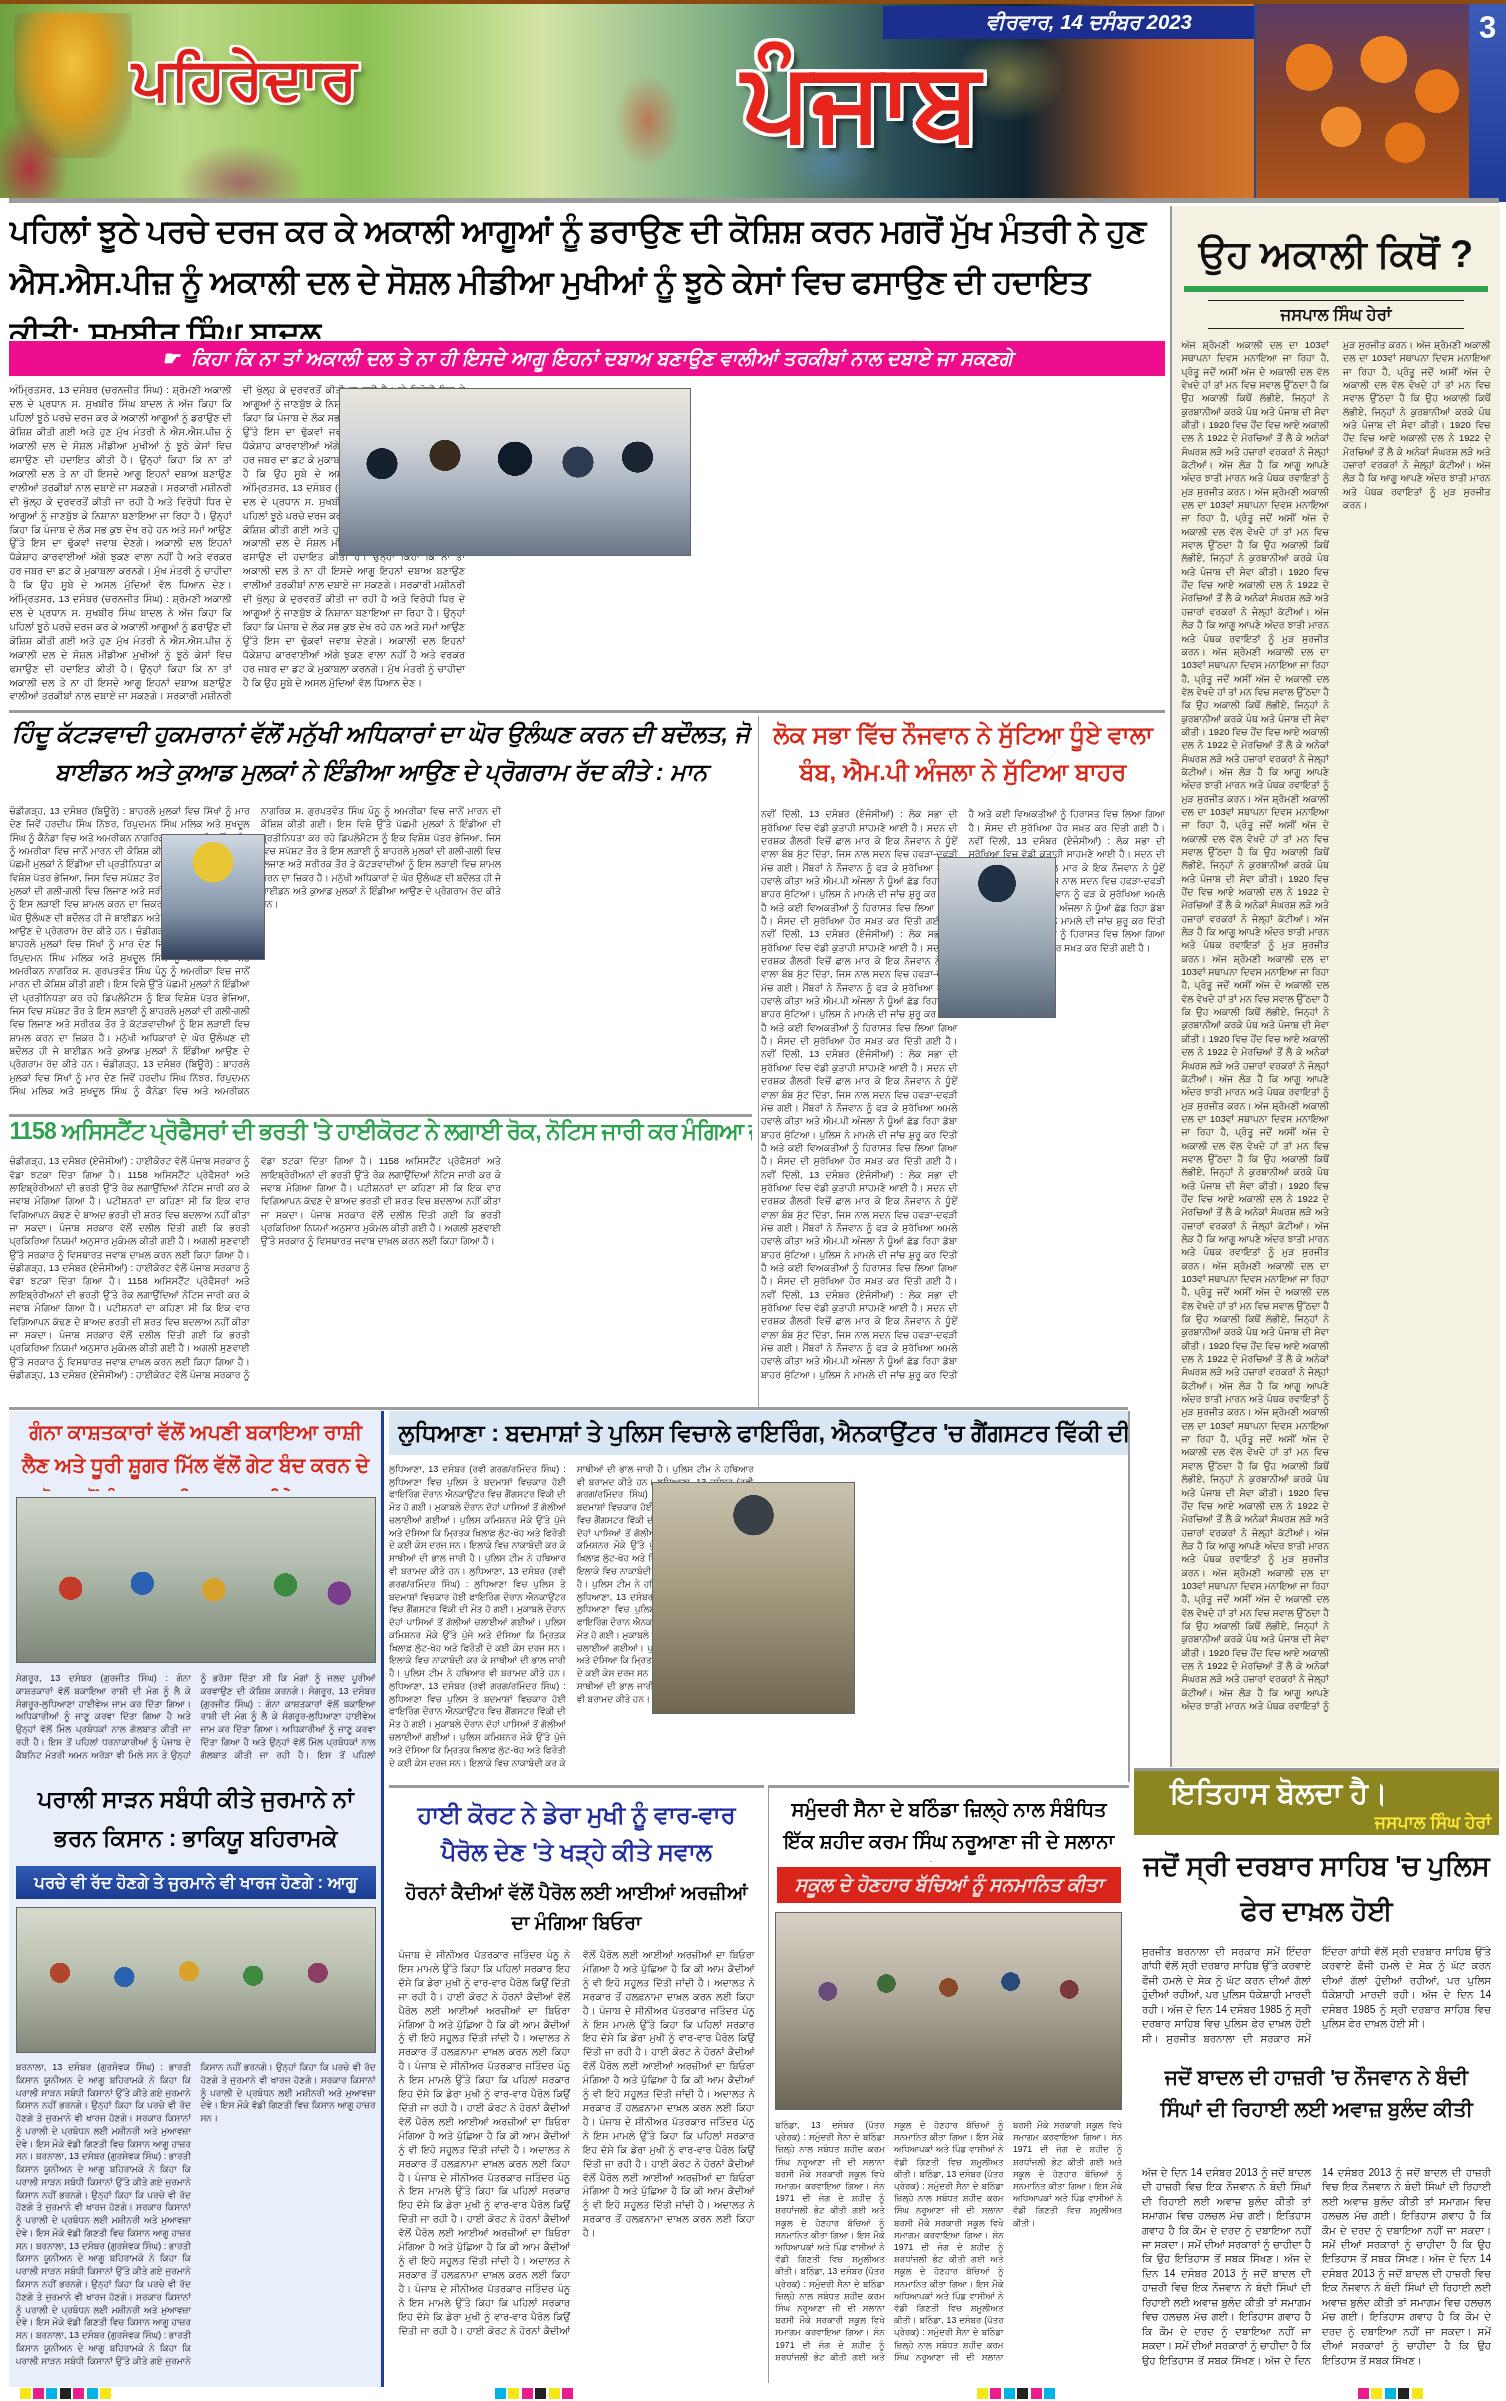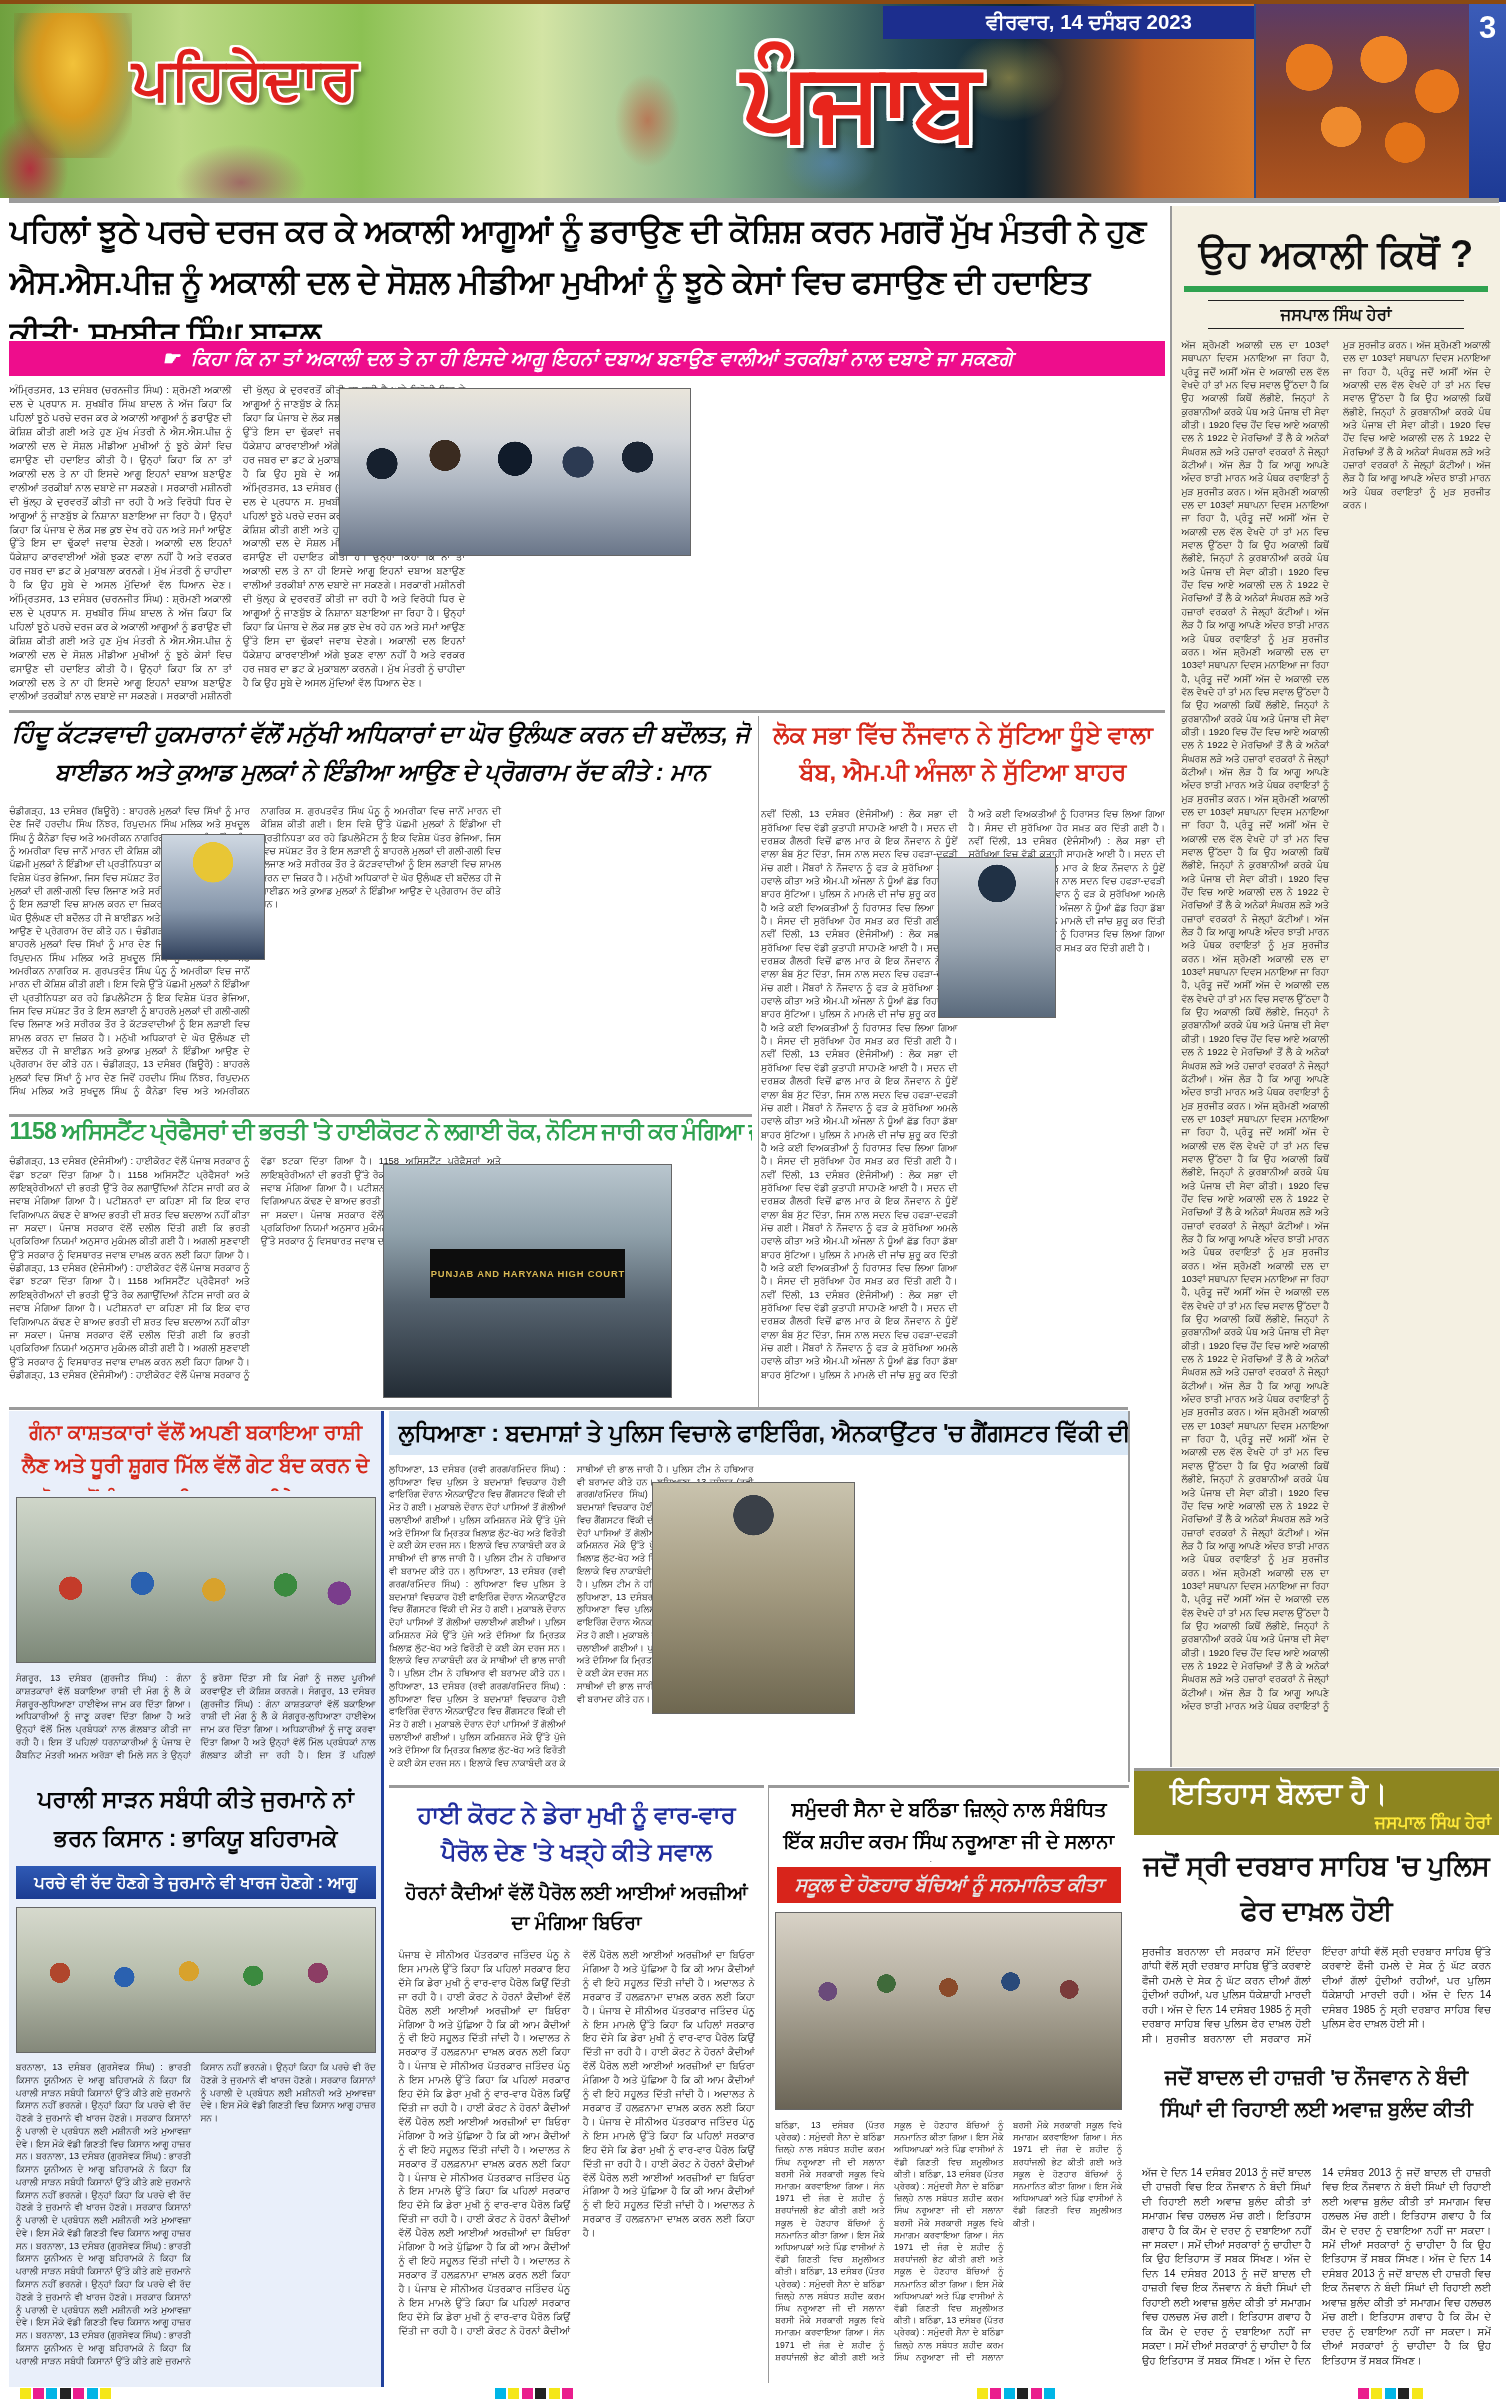--- a/index.html
+++ b/index.html
@@ -17,21 +17,21 @@
       radial-gradient(ellipse 47px 67px at 43% 60%, rgba(200,60,40,.55), transparent 70%),
       radial-gradient(ellipse 67px 47px at 55% 82%, rgba(90,140,200,.5), transparent 70%),
       radial-gradient(ellipse 79px 63px at 67% 38%, rgba(240,210,90,.45), transparent 70%);}
   .mh-temple{left:14px;top:9.4px;width:118px;height:145px;
     background:radial-gradient(ellipse at 50% 35%, #f2c23a 0%, #d89a1f 40%, rgba(150,80,20,.25) 72%, transparent 85%);}
   .mh-logo{left:132px;top:41px;font-size:58px;font-weight:bold;color:#e01f1c;letter-spacing:1.6px;
     text-shadow:-2.4px 0 0 #fff,2.4px 0 0 #fff,0 -2.4px 0 #fff,0 2.4px 0 #fff,-2.4px -2.4px 0 #fff,2.4px 2.4px 0 #fff,-2.4px 2.4px 0 #fff,2.4px -2.4px 0 #fff,4.7px 4.7px 6.3px rgba(0,0,0,.45);}
   .mh-title{left:742px;top:38px;font-size:108px;font-weight:bold;color:#e8251c;line-height:1.1;
     text-shadow:-3.1px 0 0 #fff,3.1px 0 0 #fff,0 -3.1px 0 #fff,0 3.1px 0 #fff,-3.1px -3.1px 0 #fff,3.1px 3.1px 0 #fff,-3.1px 3.1px 0 #fff,3.1px -3.1px 0 #fff,6.3px 6.3px 4.7px rgba(0,0,0,.5);}
   .mh-date{left:883px;top:1.6px;width:412px;height:33px;background:#1c2e8e;color:#fff;
-    font-size:20.4px;font-weight:bold;display:flex;align-items:center;justify-content:center;}
+    font-size:20.4px;font-weight:bold;font-style:italic;display:flex;align-items:center;justify-content:center;}
   .mh-kids{left:1254px;top:0;width:215px;height:198px;border-left:2.4px solid #274b8f;box-sizing:border-box;
     background:
       radial-gradient(circle 23.6px at 25% 32%, #e87a1e 98%, transparent),
       radial-gradient(circle 23.6px at 60% 28%, #f08526 98%, transparent),
       radial-gradient(circle 22px at 85% 44%, #e8771c 98%, transparent),
       radial-gradient(circle 20.4px at 40% 62%, #ef8b2e 98%, transparent),
       radial-gradient(circle 20.4px at 70% 70%, #e37318 98%, transparent),
       linear-gradient(180deg,#5a3b68 0%,#8c4420 55%,#b0551f 100%);}
   .mh-pageband{right:0;top:0;width:37px;height:198px;background:linear-gradient(180deg,#3b5cb8,#1d3a95);}
   .mh-pagenum{width:100%;text-align:center;margin-top:6.3px;color:#fff;font-size:31px;font-weight:bold;}
@@ -189,23 +189,20 @@
     <div class="mann-head">ਹਿੰਦੂ ਕੱਟੜਵਾਦੀ ਹੁਕਮਰਾਨਾਂ ਵੱਲੋਂ ਮਨੁੱਖੀ ਅਧਿਕਾਰਾਂ ਦਾ ਘੋਰ ਉਲੰਘਣ ਕਰਨ ਦੀ ਬਦੌਲਤ, ਜੋ ਬਾਈਡਨ ਅਤੇ ਕੁਆਡ ਮੁਲਕਾਂ ਨੇ ਇੰਡੀਆ ਆਉਣ ਦੇ ਪ੍ਰੋਗਰਾਮ ਰੱਦ ਕੀਤੇ : ਮਾਨ</div>
     <div class="mann-cols cols">ਚੰਡੀਗੜ੍ਹ, 13 ਦਸੰਬਰ (ਬਿਊਰੋ) : ਬਾਹਰਲੇ ਮੁਲਕਾਂ ਵਿਚ ਸਿੱਖਾਂ ਨੂੰ ਮਾਰ ਦੇਣ ਜਿਵੇਂ ਹਰਦੀਪ ਸਿੰਘ ਨਿੱਝਰ, ਰਿਪੁਦਮਨ ਸਿੰਘ ਮਲਿਕ ਅਤੇ ਸੁਖਦੂਲ ਸਿੰਘ ਨੂੰ ਕੈਨੇਡਾ ਵਿਚ ਅਤੇ ਅਮਰੀਕਨ ਨਾਗਰਿਕ ਸ. ਗੁਰਪਤਵੰਤ ਸਿੰਘ ਪੰਨੂ ਨੂੰ ਅਮਰੀਕਾ ਵਿਚ ਜਾਨੋਂ ਮਾਰਨ ਦੀ ਕੋਸ਼ਿਸ਼ ਕੀਤੀ ਗਈ। ਇਸ ਵਿਸ਼ੇ ਉੱਤੇ ਪੱਛਮੀ ਮੁਲਕਾਂ ਨੇ ਇੰਡੀਆ ਦੀ ਪ੍ਰਤੀਨਿਧਤਾ ਕਰ ਰਹੇ ਡਿਪਲੋਮੈਟਸ ਨੂੰ ਇਕ ਵਿਸ਼ੇਸ਼ ਪੱਤਰ ਭੇਜਿਆ, ਜਿਸ ਵਿਚ ਸਪੱਸ਼ਟ ਤੌਰ ਤੇ ਇਸ ਲੜਾਈ ਨੂੰ ਬਾਹਰਲੇ ਮੁਲਕਾਂ ਦੀ ਗਲੀ-ਗਲੀ ਵਿਚ ਲਿਜਾਣ ਅਤੇ ਸਰੀਰਕ ਤੌਰ ਤੇ ਕੱਟੜਵਾਦੀਆਂ ਨੂੰ ਇਸ ਲੜਾਈ ਵਿਚ ਸ਼ਾਮਲ ਕਰਨ ਦਾ ਜ਼ਿਕਰ ਹੈ। ਮਨੁੱਖੀ ਅਧਿਕਾਰਾਂ ਦੇ ਘੋਰ ਉਲੰਘਣ ਦੀ ਬਦੌਲਤ ਹੀ ਜੋ ਬਾਈਡਨ ਅਤੇ ਕੁਆਡ ਮੁਲਕਾਂ ਨੇ ਇੰਡੀਆ ਆਉਣ ਦੇ ਪ੍ਰੋਗਰਾਮ ਰੱਦ ਕੀਤੇ ਹਨ। ਚੰਡੀਗੜ੍ਹ, 13 ਦਸੰਬਰ (ਬਿਊਰੋ) : ਬਾਹਰਲੇ ਮੁਲਕਾਂ ਵਿਚ ਸਿੱਖਾਂ ਨੂੰ ਮਾਰ ਦੇਣ ਜਿਵੇਂ ਹਰਦੀਪ ਸਿੰਘ ਨਿੱਝਰ, ਰਿਪੁਦਮਨ ਸਿੰਘ ਮਲਿਕ ਅਤੇ ਸੁਖਦੂਲ ਸਿੰਘ ਨੂੰ ਕੈਨੇਡਾ ਵਿਚ ਅਤੇ ਅਮਰੀਕਨ ਨਾਗਰਿਕ ਸ. ਗੁਰਪਤਵੰਤ ਸਿੰਘ ਪੰਨੂ ਨੂੰ ਅਮਰੀਕਾ ਵਿਚ ਜਾਨੋਂ ਮਾਰਨ ਦੀ ਕੋਸ਼ਿਸ਼ ਕੀਤੀ ਗਈ। ਇਸ ਵਿਸ਼ੇ ਉੱਤੇ ਪੱਛਮੀ ਮੁਲਕਾਂ ਨੇ ਇੰਡੀਆ ਦੀ ਪ੍ਰਤੀਨਿਧਤਾ ਕਰ ਰਹੇ ਡਿਪਲੋਮੈਟਸ ਨੂੰ ਇਕ ਵਿਸ਼ੇਸ਼ ਪੱਤਰ ਭੇਜਿਆ, ਜਿਸ ਵਿਚ ਸਪੱਸ਼ਟ ਤੌਰ ਤੇ ਇਸ ਲੜਾਈ ਨੂੰ ਬਾਹਰਲੇ ਮੁਲਕਾਂ ਦੀ ਗਲੀ-ਗਲੀ ਵਿਚ ਲਿਜਾਣ ਅਤੇ ਸਰੀਰਕ ਤੌਰ ਤੇ ਕੱਟੜਵਾਦੀਆਂ ਨੂੰ ਇਸ ਲੜਾਈ ਵਿਚ ਸ਼ਾਮਲ ਕਰਨ ਦਾ ਜ਼ਿਕਰ ਹੈ। ਮਨੁੱਖੀ ਅਧਿਕਾਰਾਂ ਦੇ ਘੋਰ ਉਲੰਘਣ ਦੀ ਬਦੌਲਤ ਹੀ ਜੋ ਬਾਈਡਨ ਅਤੇ ਕੁਆਡ ਮੁਲਕਾਂ ਨੇ ਇੰਡੀਆ ਆਉਣ ਦੇ ਪ੍ਰੋਗਰਾਮ ਰੱਦ ਕੀਤੇ ਹਨ। ਚੰਡੀਗੜ੍ਹ, 13 ਦਸੰਬਰ (ਬਿਊਰੋ) : ਬਾਹਰਲੇ ਮੁਲਕਾਂ ਵਿਚ ਸਿੱਖਾਂ ਨੂੰ ਮਾਰ ਦੇਣ ਜਿਵੇਂ ਹਰਦੀਪ ਸਿੰਘ ਨਿੱਝਰ, ਰਿਪੁਦਮਨ ਸਿੰਘ ਮਲਿਕ ਅਤੇ ਸੁਖਦੂਲ ਸਿੰਘ ਨੂੰ ਕੈਨੇਡਾ ਵਿਚ ਅਤੇ ਅਮਰੀਕਨ ਨਾਗਰਿਕ ਸ. ਗੁਰਪਤਵੰਤ ਸਿੰਘ ਪੰਨੂ ਨੂੰ ਅਮਰੀਕਾ ਵਿਚ ਜਾਨੋਂ ਮਾਰਨ ਦੀ ਕੋਸ਼ਿਸ਼ ਕੀਤੀ ਗਈ। ਇਸ ਵਿਸ਼ੇ ਉੱਤੇ ਪੱਛਮੀ ਮੁਲਕਾਂ ਨੇ ਇੰਡੀਆ ਦੀ ਪ੍ਰਤੀਨਿਧਤਾ ਕਰ ਰਹੇ ਡਿਪਲੋਮੈਟਸ ਨੂੰ ਇਕ ਵਿਸ਼ੇਸ਼ ਪੱਤਰ ਭੇਜਿਆ, ਜਿਸ ਵਿਚ ਸਪੱਸ਼ਟ ਤੌਰ ਤੇ ਇਸ ਲੜਾਈ ਨੂੰ ਬਾਹਰਲੇ ਮੁਲਕਾਂ ਦੀ ਗਲੀ-ਗਲੀ ਵਿਚ ਲਿਜਾਣ ਅਤੇ ਸਰੀਰਕ ਤੌਰ ਤੇ ਕੱਟੜਵਾਦੀਆਂ ਨੂੰ ਇਸ ਲੜਾਈ ਵਿਚ ਸ਼ਾਮਲ ਕਰਨ ਦਾ ਜ਼ਿਕਰ ਹੈ। ਮਨੁੱਖੀ ਅਧਿਕਾਰਾਂ ਦੇ ਘੋਰ ਉਲੰਘਣ ਦੀ ਬਦੌਲਤ ਹੀ ਜੋ ਬਾਈਡਨ ਅਤੇ ਕੁਆਡ ਮੁਲਕਾਂ ਨੇ ਇੰਡੀਆ ਆਉਣ ਦੇ ਪ੍ਰੋਗਰਾਮ ਰੱਦ ਕੀਤੇ ਹਨ।</div>
     <div class="abs photo photo-mann"></div>
   </div>
 
   <div class="abs hrule" style="left:9.4px;top:1114px;width:743px;height:3.1px;"></div>
 
   <div class="abs" id="professors">
     <div class="green-head">1158 ਅਸਿਸਟੈਂਟ ਪ੍ਰੋਫੈਸਰਾਂ ਦੀ ਭਰਤੀ 'ਤੇ ਹਾਈਕੋਰਟ ਨੇ ਲਗਾਈ ਰੋਕ, ਨੋਟਿਸ ਜਾਰੀ ਕਰ ਮੰਗਿਆ ਜਵਾਬ</div>
     <div class="prof-cols cols">ਚੰਡੀਗੜ੍ਹ, 13 ਦਸੰਬਰ (ਏਜੰਸੀਆਂ) : ਹਾਈਕੋਰਟ ਵੱਲੋਂ ਪੰਜਾਬ ਸਰਕਾਰ ਨੂੰ ਵੱਡਾ ਝਟਕਾ ਦਿੱਤਾ ਗਿਆ ਹੈ। 1158 ਅਸਿਸਟੈਂਟ ਪ੍ਰੋਫੈਸਰਾਂ ਅਤੇ ਲਾਇਬ੍ਰੇਰੀਅਨਾਂ ਦੀ ਭਰਤੀ ਉੱਤੇ ਰੋਕ ਲਗਾਉਂਦਿਆਂ ਨੋਟਿਸ ਜਾਰੀ ਕਰ ਕੇ ਜਵਾਬ ਮੰਗਿਆ ਗਿਆ ਹੈ। ਪਟੀਸ਼ਨਰਾਂ ਦਾ ਕਹਿਣਾ ਸੀ ਕਿ ਇਕ ਵਾਰ ਵਿਗਿਆਪਨ ਕੱਢਣ ਦੇ ਬਾਅਦ ਭਰਤੀ ਦੀ ਸ਼ਰਤ ਵਿਚ ਬਦਲਾਅ ਨਹੀਂ ਕੀਤਾ ਜਾ ਸਕਦਾ। ਪੰਜਾਬ ਸਰਕਾਰ ਵੱਲੋਂ ਦਲੀਲ ਦਿੱਤੀ ਗਈ ਕਿ ਭਰਤੀ ਪ੍ਰਕਿਰਿਆ ਨਿਯਮਾਂ ਅਨੁਸਾਰ ਮੁਕੰਮਲ ਕੀਤੀ ਗਈ ਹੈ। ਅਗਲੀ ਸੁਣਵਾਈ ਉੱਤੇ ਸਰਕਾਰ ਨੂੰ ਵਿਸਥਾਰਤ ਜਵਾਬ ਦਾਖ਼ਲ ਕਰਨ ਲਈ ਕਿਹਾ ਗਿਆ ਹੈ। ਚੰਡੀਗੜ੍ਹ, 13 ਦਸੰਬਰ (ਏਜੰਸੀਆਂ) : ਹਾਈਕੋਰਟ ਵੱਲੋਂ ਪੰਜਾਬ ਸਰਕਾਰ ਨੂੰ ਵੱਡਾ ਝਟਕਾ ਦਿੱਤਾ ਗਿਆ ਹੈ। 1158 ਅਸਿਸਟੈਂਟ ਪ੍ਰੋਫੈਸਰਾਂ ਅਤੇ ਲਾਇਬ੍ਰੇਰੀਅਨਾਂ ਦੀ ਭਰਤੀ ਉੱਤੇ ਰੋਕ ਲਗਾਉਂਦਿਆਂ ਨੋਟਿਸ ਜਾਰੀ ਕਰ ਕੇ ਜਵਾਬ ਮੰਗਿਆ ਗਿਆ ਹੈ। ਪਟੀਸ਼ਨਰਾਂ ਦਾ ਕਹਿਣਾ ਸੀ ਕਿ ਇਕ ਵਾਰ ਵਿਗਿਆਪਨ ਕੱਢਣ ਦੇ ਬਾਅਦ ਭਰਤੀ ਦੀ ਸ਼ਰਤ ਵਿਚ ਬਦਲਾਅ ਨਹੀਂ ਕੀਤਾ ਜਾ ਸਕਦਾ। ਪੰਜਾਬ ਸਰਕਾਰ ਵੱਲੋਂ ਦਲੀਲ ਦਿੱਤੀ ਗਈ ਕਿ ਭਰਤੀ ਪ੍ਰਕਿਰਿਆ ਨਿਯਮਾਂ ਅਨੁਸਾਰ ਮੁਕੰਮਲ ਕੀਤੀ ਗਈ ਹੈ। ਅਗਲੀ ਸੁਣਵਾਈ ਉੱਤੇ ਸਰਕਾਰ ਨੂੰ ਵਿਸਥਾਰਤ ਜਵਾਬ ਦਾਖ਼ਲ ਕਰਨ ਲਈ ਕਿਹਾ ਗਿਆ ਹੈ। ਚੰਡੀਗੜ੍ਹ, 13 ਦਸੰਬਰ (ਏਜੰਸੀਆਂ) : ਹਾਈਕੋਰਟ ਵੱਲੋਂ ਪੰਜਾਬ ਸਰਕਾਰ ਨੂੰ ਵੱਡਾ ਝਟਕਾ ਦਿੱਤਾ ਗਿਆ ਹੈ। 1158 ਅਸਿਸਟੈਂਟ ਪ੍ਰੋਫੈਸਰਾਂ ਅਤੇ ਲਾਇਬ੍ਰੇਰੀਅਨਾਂ ਦੀ ਭਰਤੀ ਉੱਤੇ ਰੋਕ ਲਗਾਉਂਦਿਆਂ ਨੋਟਿਸ ਜਾਰੀ ਕਰ ਕੇ ਜਵਾਬ ਮੰਗਿਆ ਗਿਆ ਹੈ। ਪਟੀਸ਼ਨਰਾਂ ਦਾ ਕਹਿਣਾ ਸੀ ਕਿ ਇਕ ਵਾਰ ਵਿਗਿਆਪਨ ਕੱਢਣ ਦੇ ਬਾਅਦ ਭਰਤੀ ਦੀ ਸ਼ਰਤ ਵਿਚ ਬਦਲਾਅ ਨਹੀਂ ਕੀਤਾ ਜਾ ਸਕਦਾ। ਪੰਜਾਬ ਸਰਕਾਰ ਵੱਲੋਂ ਦਲੀਲ ਦਿੱਤੀ ਗਈ ਕਿ ਭਰਤੀ ਪ੍ਰਕਿਰਿਆ ਨਿਯਮਾਂ ਅਨੁਸਾਰ ਮੁਕੰਮਲ ਕੀਤੀ ਗਈ ਹੈ। ਅਗਲੀ ਸੁਣਵਾਈ ਉੱਤੇ ਸਰਕਾਰ ਨੂੰ ਵਿਸਥਾਰਤ ਜਵਾਬ ਦਾਖ਼ਲ ਕਰਨ ਲਈ ਕਿਹਾ ਗਿਆ ਹੈ।</div>
-    <div class="abs photo photo-court">
-      <div class="court-sign">PUNJAB AND HARYANA HIGH COURT</div>
-    </div>
   </div>
 
   <div class="abs" id="loksabha">
     <div class="red-head">ਲੋਕ ਸਭਾ ਵਿੱਚ ਨੌਜਵਾਨ ਨੇ ਸੁੱਟਿਆ ਧੂੰਏ ਵਾਲਾ ਬੰਬ, ਐਮ.ਪੀ ਅੰਜਲਾ ਨੇ ਸੁੱਟਿਆ ਬਾਹਰ</div>
     <div class="lok-cols cols">ਨਵੀਂ ਦਿੱਲੀ, 13 ਦਸੰਬਰ (ਏਜੰਸੀਆਂ) : ਲੋਕ ਸਭਾ ਦੀ ਸੁਰੱਖਿਆ ਵਿਚ ਵੱਡੀ ਕੁਤਾਹੀ ਸਾਹਮਣੇ ਆਈ ਹੈ। ਸਦਨ ਦੀ ਦਰਸ਼ਕ ਗੈਲਰੀ ਵਿਚੋਂ ਛਾਲ ਮਾਰ ਕੇ ਇਕ ਨੌਜਵਾਨ ਨੇ ਧੂੰਏਂ ਵਾਲਾ ਬੰਬ ਸੁੱਟ ਦਿੱਤਾ, ਜਿਸ ਨਾਲ ਸਦਨ ਵਿਚ ਹਫੜਾ-ਦਫੜੀ ਮੱਚ ਗਈ। ਮੈਂਬਰਾਂ ਨੇ ਨੌਜਵਾਨ ਨੂੰ ਫੜ ਕੇ ਸੁਰੱਖਿਆ ਅਮਲੇ ਹਵਾਲੇ ਕੀਤਾ ਅਤੇ ਐਮ.ਪੀ ਅੰਜਲਾ ਨੇ ਧੂੰਆਂ ਛੱਡ ਰਿਹਾ ਡੱਬਾ ਬਾਹਰ ਸੁੱਟਿਆ। ਪੁਲਿਸ ਨੇ ਮਾਮਲੇ ਦੀ ਜਾਂਚ ਸ਼ੁਰੂ ਕਰ ਦਿੱਤੀ ਹੈ ਅਤੇ ਕਈ ਵਿਅਕਤੀਆਂ ਨੂੰ ਹਿਰਾਸਤ ਵਿਚ ਲਿਆ ਗਿਆ ਹੈ। ਸੰਸਦ ਦੀ ਸੁਰੱਖਿਆ ਹੋਰ ਸਖ਼ਤ ਕਰ ਦਿੱਤੀ ਗਈ ਹੈ। ਨਵੀਂ ਦਿੱਲੀ, 13 ਦਸੰਬਰ (ਏਜੰਸੀਆਂ) : ਲੋਕ ਸਭਾ ਦੀ ਸੁਰੱਖਿਆ ਵਿਚ ਵੱਡੀ ਕੁਤਾਹੀ ਸਾਹਮਣੇ ਆਈ ਹੈ। ਸਦਨ ਦੀ ਦਰਸ਼ਕ ਗੈਲਰੀ ਵਿਚੋਂ ਛਾਲ ਮਾਰ ਕੇ ਇਕ ਨੌਜਵਾਨ ਨੇ ਧੂੰਏਂ ਵਾਲਾ ਬੰਬ ਸੁੱਟ ਦਿੱਤਾ, ਜਿਸ ਨਾਲ ਸਦਨ ਵਿਚ ਹਫੜਾ-ਦਫੜੀ ਮੱਚ ਗਈ। ਮੈਂਬਰਾਂ ਨੇ ਨੌਜਵਾਨ ਨੂੰ ਫੜ ਕੇ ਸੁਰੱਖਿਆ ਅਮਲੇ ਹਵਾਲੇ ਕੀਤਾ ਅਤੇ ਐਮ.ਪੀ ਅੰਜਲਾ ਨੇ ਧੂੰਆਂ ਛੱਡ ਰਿਹਾ ਡੱਬਾ ਬਾਹਰ ਸੁੱਟਿਆ। ਪੁਲਿਸ ਨੇ ਮਾਮਲੇ ਦੀ ਜਾਂਚ ਸ਼ੁਰੂ ਕਰ ਦਿੱਤੀ ਹੈ ਅਤੇ ਕਈ ਵਿਅਕਤੀਆਂ ਨੂੰ ਹਿਰਾਸਤ ਵਿਚ ਲਿਆ ਗਿਆ ਹੈ। ਸੰਸਦ ਦੀ ਸੁਰੱਖਿਆ ਹੋਰ ਸਖ਼ਤ ਕਰ ਦਿੱਤੀ ਗਈ ਹੈ। ਨਵੀਂ ਦਿੱਲੀ, 13 ਦਸੰਬਰ (ਏਜੰਸੀਆਂ) : ਲੋਕ ਸਭਾ ਦੀ ਸੁਰੱਖਿਆ ਵਿਚ ਵੱਡੀ ਕੁਤਾਹੀ ਸਾਹਮਣੇ ਆਈ ਹੈ। ਸਦਨ ਦੀ ਦਰਸ਼ਕ ਗੈਲਰੀ ਵਿਚੋਂ ਛਾਲ ਮਾਰ ਕੇ ਇਕ ਨੌਜਵਾਨ ਨੇ ਧੂੰਏਂ ਵਾਲਾ ਬੰਬ ਸੁੱਟ ਦਿੱਤਾ, ਜਿਸ ਨਾਲ ਸਦਨ ਵਿਚ ਹਫੜਾ-ਦਫੜੀ ਮੱਚ ਗਈ। ਮੈਂਬਰਾਂ ਨੇ ਨੌਜਵਾਨ ਨੂੰ ਫੜ ਕੇ ਸੁਰੱਖਿਆ ਅਮਲੇ ਹਵਾਲੇ ਕੀਤਾ ਅਤੇ ਐਮ.ਪੀ ਅੰਜਲਾ ਨੇ ਧੂੰਆਂ ਛੱਡ ਰਿਹਾ ਡੱਬਾ ਬਾਹਰ ਸੁੱਟਿਆ। ਪੁਲਿਸ ਨੇ ਮਾਮਲੇ ਦੀ ਜਾਂਚ ਸ਼ੁਰੂ ਕਰ ਦਿੱਤੀ ਹੈ ਅਤੇ ਕਈ ਵਿਅਕਤੀਆਂ ਨੂੰ ਹਿਰਾਸਤ ਵਿਚ ਲਿਆ ਗਿਆ ਹੈ। ਸੰਸਦ ਦੀ ਸੁਰੱਖਿਆ ਹੋਰ ਸਖ਼ਤ ਕਰ ਦਿੱਤੀ ਗਈ ਹੈ। ਨਵੀਂ ਦਿੱਲੀ, 13 ਦਸੰਬਰ (ਏਜੰਸੀਆਂ) : ਲੋਕ ਸਭਾ ਦੀ ਸੁਰੱਖਿਆ ਵਿਚ ਵੱਡੀ ਕੁਤਾਹੀ ਸਾਹਮਣੇ ਆਈ ਹੈ। ਸਦਨ ਦੀ ਦਰਸ਼ਕ ਗੈਲਰੀ ਵਿਚੋਂ ਛਾਲ ਮਾਰ ਕੇ ਇਕ ਨੌਜਵਾਨ ਨੇ ਧੂੰਏਂ ਵਾਲਾ ਬੰਬ ਸੁੱਟ ਦਿੱਤਾ, ਜਿਸ ਨਾਲ ਸਦਨ ਵਿਚ ਹਫੜਾ-ਦਫੜੀ ਮੱਚ ਗਈ। ਮੈਂਬਰਾਂ ਨੇ ਨੌਜਵਾਨ ਨੂੰ ਫੜ ਕੇ ਸੁਰੱਖਿਆ ਅਮਲੇ ਹਵਾਲੇ ਕੀਤਾ ਅਤੇ ਐਮ.ਪੀ ਅੰਜਲਾ ਨੇ ਧੂੰਆਂ ਛੱਡ ਰਿਹਾ ਡੱਬਾ ਬਾਹਰ ਸੁੱਟਿਆ। ਪੁਲਿਸ ਨੇ ਮਾਮਲੇ ਦੀ ਜਾਂਚ ਸ਼ੁਰੂ ਕਰ ਦਿੱਤੀ ਹੈ ਅਤੇ ਕਈ ਵਿਅਕਤੀਆਂ ਨੂੰ ਹਿਰਾਸਤ ਵਿਚ ਲਿਆ ਗਿਆ ਹੈ। ਸੰਸਦ ਦੀ ਸੁਰੱਖਿਆ ਹੋਰ ਸਖ਼ਤ ਕਰ ਦਿੱਤੀ ਗਈ ਹੈ। ਨਵੀਂ ਦਿੱਲੀ, 13 ਦਸੰਬਰ (ਏਜੰਸੀਆਂ) : ਲੋਕ ਸਭਾ ਦੀ ਸੁਰੱਖਿਆ ਵਿਚ ਵੱਡੀ ਕੁਤਾਹੀ ਸਾਹਮਣੇ ਆਈ ਹੈ। ਸਦਨ ਦੀ ਦਰਸ਼ਕ ਗੈਲਰੀ ਵਿਚੋਂ ਛਾਲ ਮਾਰ ਕੇ ਇਕ ਨੌਜਵਾਨ ਨੇ ਧੂੰਏਂ ਵਾਲਾ ਬੰਬ ਸੁੱਟ ਦਿੱਤਾ, ਜਿਸ ਨਾਲ ਸਦਨ ਵਿਚ ਹਫੜਾ-ਦਫੜੀ ਮੱਚ ਗਈ। ਮੈਂਬਰਾਂ ਨੇ ਨੌਜਵਾਨ ਨੂੰ ਫੜ ਕੇ ਸੁਰੱਖਿਆ ਅਮਲੇ ਹਵਾਲੇ ਕੀਤਾ ਅਤੇ ਐਮ.ਪੀ ਅੰਜਲਾ ਨੇ ਧੂੰਆਂ ਛੱਡ ਰਿਹਾ ਡੱਬਾ ਬਾਹਰ ਸੁੱਟਿਆ। ਪੁਲਿਸ ਨੇ ਮਾਮਲੇ ਦੀ ਜਾਂਚ ਸ਼ੁਰੂ ਕਰ ਦਿੱਤੀ ਹੈ ਅਤੇ ਕਈ ਵਿਅਕਤੀਆਂ ਨੂੰ ਹਿਰਾਸਤ ਵਿਚ ਲਿਆ ਗਿਆ ਹੈ। ਸੰਸਦ ਦੀ ਸੁਰੱਖਿਆ ਹੋਰ ਸਖ਼ਤ ਕਰ ਦਿੱਤੀ ਗਈ ਹੈ। ਨਵੀਂ ਦਿੱਲੀ, 13 ਦਸੰਬਰ (ਏਜੰਸੀਆਂ) : ਲੋਕ ਸਭਾ ਦੀ ਸੁਰੱਖਿਆ ਵਿਚ ਵੱਡੀ ਕੁਤਾਹੀ ਸਾਹਮਣੇ ਆਈ ਹੈ। ਸਦਨ ਦੀ ਦਰਸ਼ਕ ਗੈਲਰੀ ਵਿਚੋਂ ਛਾਲ ਮਾਰ ਕੇ ਇਕ ਨੌਜਵਾਨ ਨੇ ਧੂੰਏਂ ਵਾਲਾ ਬੰਬ ਸੁੱਟ ਦਿੱਤਾ, ਜਿਸ ਨਾਲ ਸਦਨ ਵਿਚ ਹਫੜਾ-ਦਫੜੀ ਮੱਚ ਗਈ। ਮੈਂਬਰਾਂ ਨੇ ਨੌਜਵਾਨ ਨੂੰ ਫੜ ਕੇ ਸੁਰੱਖਿਆ ਅਮਲੇ ਹਵਾਲੇ ਕੀਤਾ ਅਤੇ ਐਮ.ਪੀ ਅੰਜਲਾ ਨੇ ਧੂੰਆਂ ਛੱਡ ਰਿਹਾ ਡੱਬਾ ਬਾਹਰ ਸੁੱਟਿਆ। ਪੁਲਿਸ ਨੇ ਮਾਮਲੇ ਦੀ ਜਾਂਚ ਸ਼ੁਰੂ ਕਰ ਦਿੱਤੀ ਹੈ ਅਤੇ ਕਈ ਵਿਅਕਤੀਆਂ ਨੂੰ ਹਿਰਾਸਤ ਵਿਚ ਲਿਆ ਗਿਆ ਹੈ। ਸੰਸਦ ਦੀ ਸੁਰੱਖਿਆ ਹੋਰ ਸਖ਼ਤ ਕਰ ਦਿੱਤੀ ਗਈ ਹੈ।</div>
     <div class="abs photo photo-mp"></div>
   </div>
 
   <div class="abs hrule" style="left:9.4px;top:1407px;width:1119px;height:3.1px;"></div>
 

